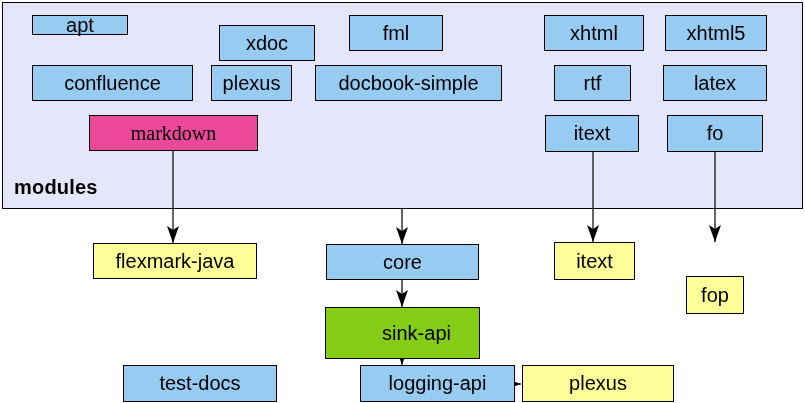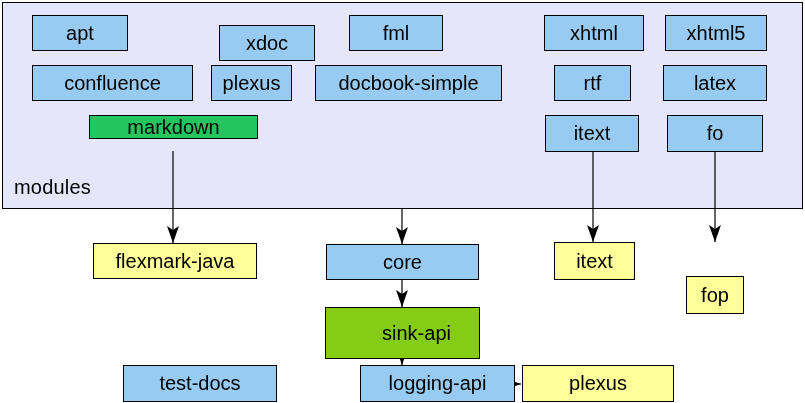--- a/index.html
+++ b/index.html
@@ -19,21 +19,21 @@
     position: absolute;
     box-sizing: border-box;
     background: #e6e6fa;
     border: 1.5px solid #000000;
   }
   #cluster-label {
     position: absolute;
     left: 11px;
     bottom: 9px;
     font-size: 20px;
-    font-weight: normal;
+    font-weight: bold;
     color: #000000;
     letter-spacing: 0.2px;
   }
   .node {
     position: absolute;
     box-sizing: border-box;
     border: 1.5px solid #000000;
     display: flex;
     align-items: center;
     justify-content: center;
@@ -83,31 +83,31 @@
       <g>
         <line x1="402" y1="343" x2="402" y2="365" stroke="#000000" stroke-width="1.2"></line>
         <polygon points="396,348 402,365 408,348 402,352" fill="#000000"></polygon>
       </g>
       <g>
         <line x1="480" y1="384" x2="521" y2="384" stroke="#000000" stroke-width="1.2"></line>
         <polygon points="504,378 521,384 504,390 508,384" fill="#000000"></polygon>
       </g>
     </svg>
   <div id="nodes">
-      <div class="node" style="left: 32px; top: 15px; width: 96px; height: 36px; background: rgb(151, 203, 242); border-color: rgb(0, 0, 0); color: rgb(0, 0, 0);">apt</div>
+      <div class="node" style="left: 32px; top: 15px; width: 96px; height: 20px; background: rgb(151, 203, 242); border-color: rgb(0, 0, 0); color: rgb(0, 0, 0);">apt</div>
       <div class="node" style="left: 219px; top: 15px; width: 96px; height: 36px; background: rgb(151, 203, 242); border-color: rgb(0, 0, 0); color: rgb(0, 0, 0); margin-top: 10px;">xdoc</div>
       <div class="node" style="left: 349px; top: 15px; width: 94px; height: 36px; background: rgb(151, 203, 242); border-color: rgb(0, 0, 0); color: rgb(0, 0, 0);">fml</div>
       <div class="node" style="left: 544px; top: 15px; width: 100px; height: 36px; background: rgb(151, 203, 242); border-color: rgb(0, 0, 0); color: rgb(0, 0, 0);">xhtml</div>
       <div class="node" style="left: 665px; top: 15px; width: 102px; height: 36px; background: rgb(151, 203, 242); border-color: rgb(0, 0, 0); color: rgb(0, 0, 0);">xhtml5</div>
       <div class="node" style="left: 32px; top: 65px; width: 161px; height: 36px; background: rgb(151, 203, 242); border-color: rgb(0, 0, 0); color: rgb(0, 0, 0);">confluence</div>
       <div class="node" style="left: 211px; top: 65px; width: 81px; height: 36px; background: rgb(151, 203, 242); border-color: rgb(0, 0, 0); color: rgb(0, 0, 0);">plexus</div>
       <div class="node" style="left: 315px; top: 65px; width: 187px; height: 36px; background: rgb(151, 203, 242); border-color: rgb(0, 0, 0); color: rgb(0, 0, 0);">docbook-simple</div>
       <div class="node" style="left: 554px; top: 65px; width: 77px; height: 36px; background: rgb(151, 203, 242); border-color: rgb(0, 0, 0); color: rgb(0, 0, 0);">rtf</div>
       <div class="node" style="left: 663px; top: 65px; width: 104px; height: 36px; background: rgb(151, 203, 242); border-color: rgb(0, 0, 0); color: rgb(0, 0, 0);">latex</div>
-      <div class="node" style="left: 89px; top: 115px; width: 169px; height: 24px; background: #22c55e; border-color: rgb(0, 0, 0); color: rgb(0, 0, 0);">markdown</div>
+      <div class="node" style="left: 89px; top: 115px; width: 169px; height: 36px; background: #ec4899; border-color: rgb(0, 0, 0); color: rgb(0, 0, 0); font-family: Liberation Serif, serif;">markdown</div>
       <div class="node" style="left: 545px; top: 115px; width: 94px; height: 37px; background: rgb(151, 203, 242); border-color: rgb(0, 0, 0); color: rgb(0, 0, 0);">itext</div>
       <div class="node" style="left: 667px; top: 115px; width: 96px; height: 37px; background: rgb(151, 203, 242); border-color: rgb(0, 0, 0); color: rgb(0, 0, 0);">fo</div>
       <div class="node" style="left: 93px; top: 243px; width: 164px; height: 36px; background: rgb(255, 255, 153); border-color: rgb(0, 0, 0); color: rgb(0, 0, 0);">flexmark-java</div>
       <div class="node" style="left: 326px; top: 244px; width: 153px; height: 36px; background: rgb(151, 203, 242); border-color: rgb(0, 0, 0); color: rgb(0, 0, 0);">core</div>
       <div class="node" style="left: 554px; top: 242px; width: 81px; height: 38px; background: rgb(255, 255, 153); border-color: rgb(0, 0, 0); color: rgb(0, 0, 0);">itext</div>
       <div class="node" style="left: 686px; top: 242px; width: 58px; height: 38px; background: rgb(255, 255, 153); border-color: rgb(0, 0, 0); color: rgb(0, 0, 0); margin-top: 34px;">fop</div>
       <div class="node" style="left: 325px; top: 307px; width: 155px; height: 52px; background: #84cc16; border-color: rgb(0, 0, 0); color: rgb(0, 0, 0); padding-left: 28px;">sink-api</div>
       <div class="node" style="left: 123px; top: 365px; width: 154px; height: 37px; background: rgb(151, 203, 242); border-color: rgb(0, 0, 0); color: rgb(0, 0, 0);">test-docs</div>
       <div class="node" style="left: 325px; top: 365px; width: 155px; height: 37px; background: rgb(151, 203, 242); border-color: rgb(0, 0, 0); color: rgb(0, 0, 0); margin-left: 35px;">logging-api</div>
       <div class="node" style="left: 522px; top: 365px; width: 152px; height: 37px; background: rgb(255, 255, 153); border-color: rgb(0, 0, 0); color: rgb(0, 0, 0);">plexus</div>

